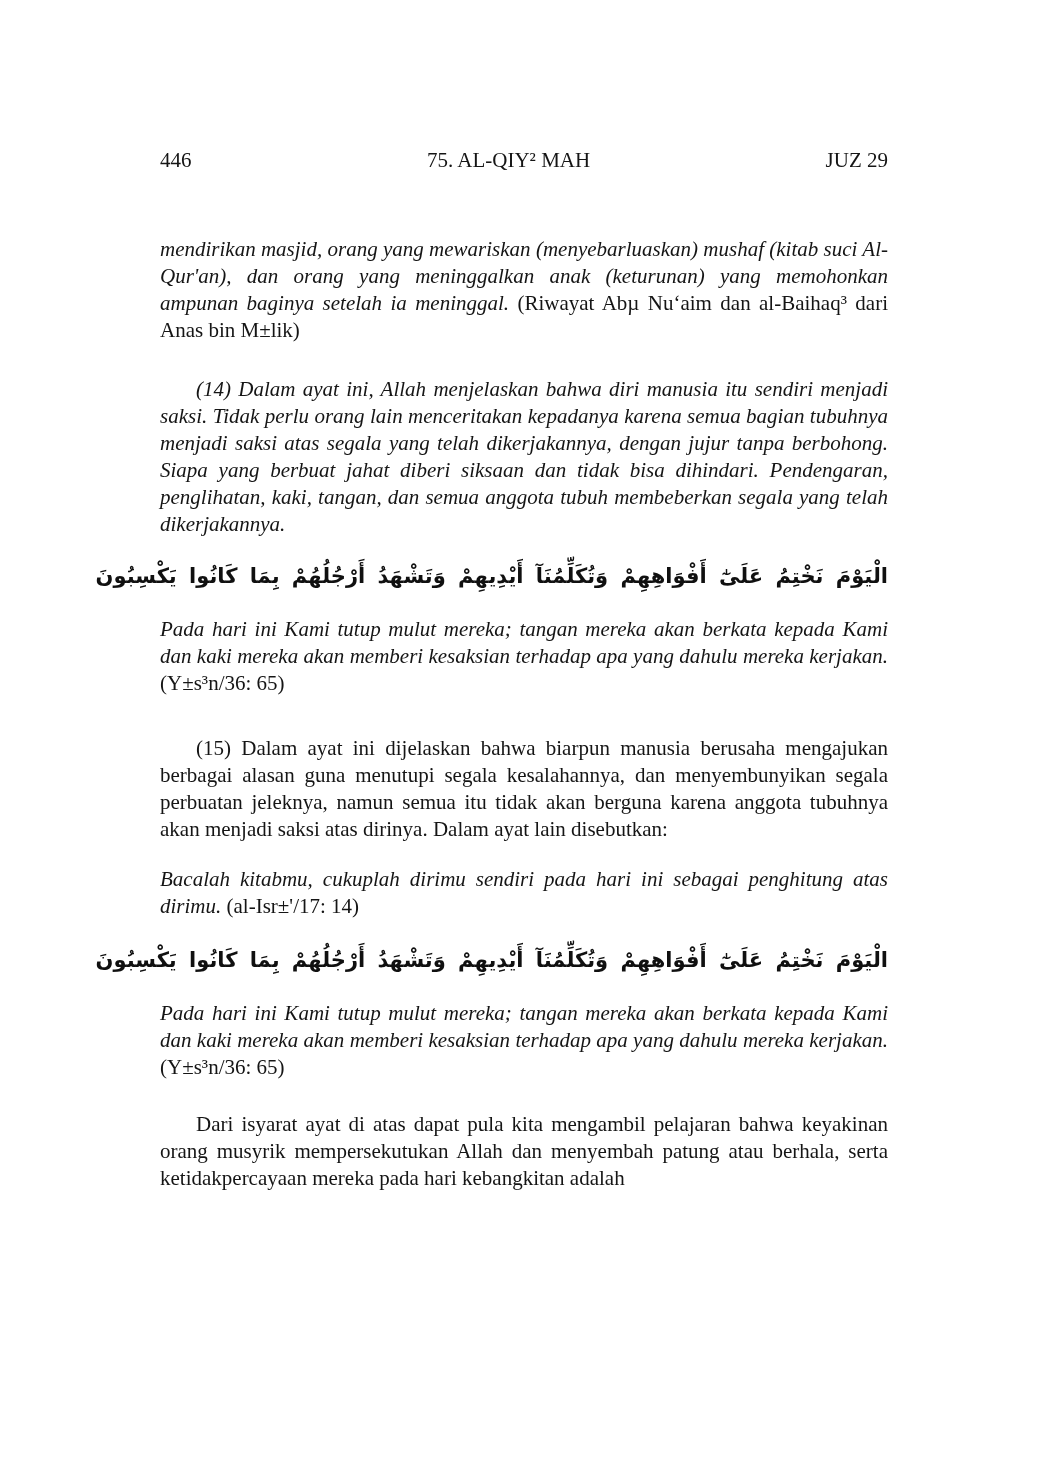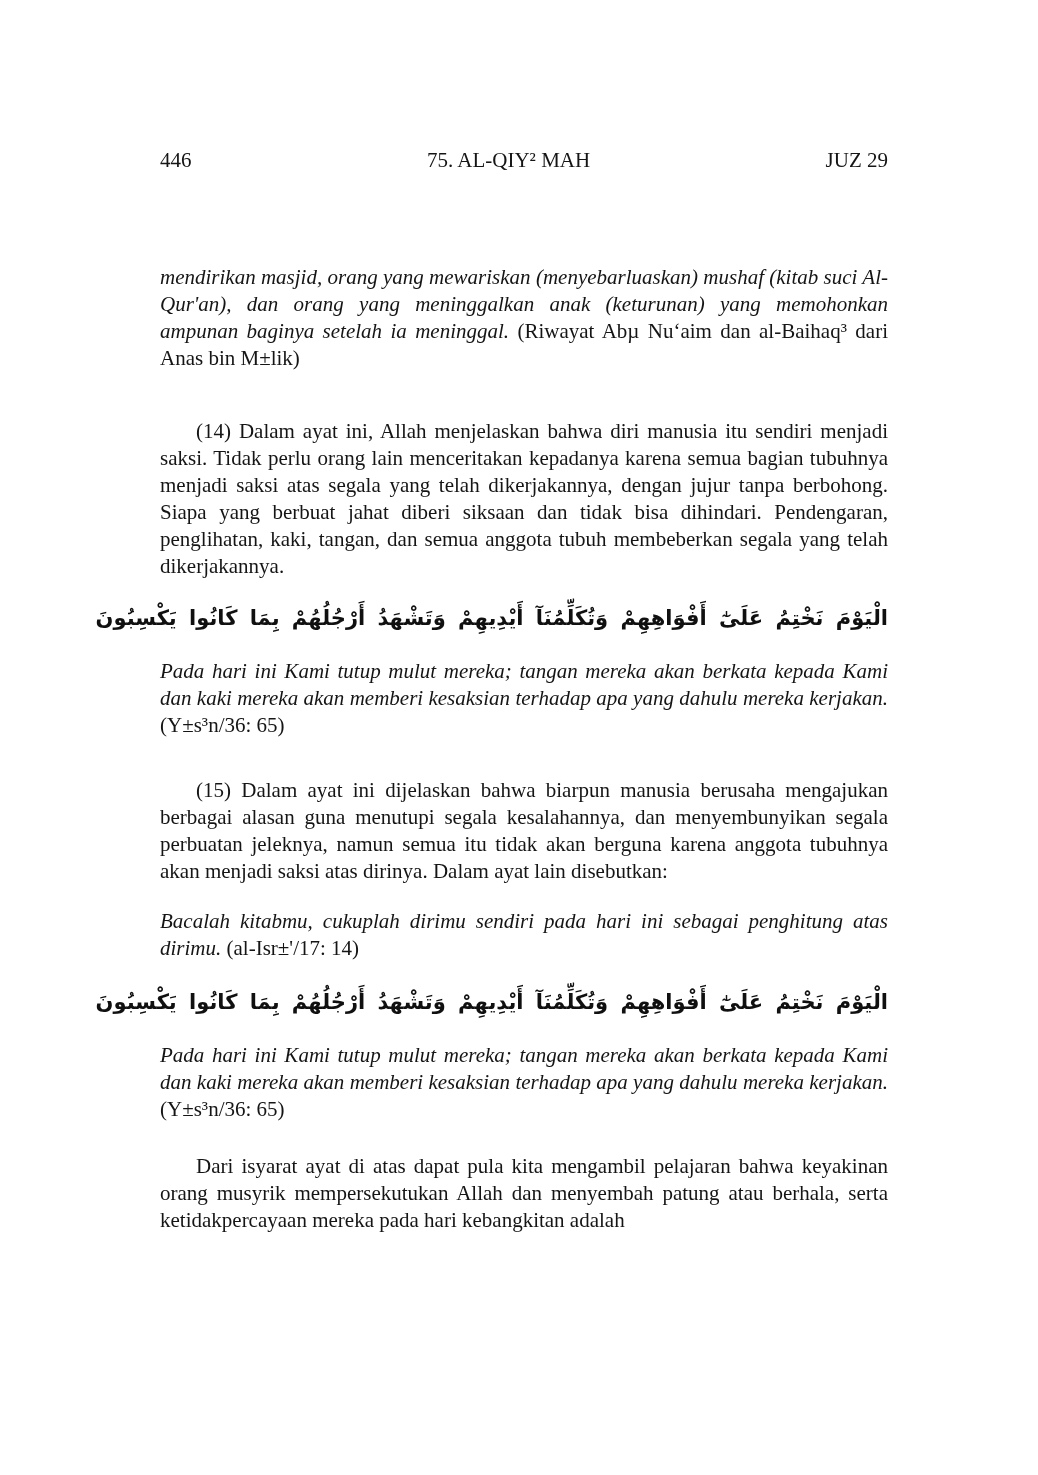--- a/index.html
+++ b/index.html
@@ -16,21 +16,21 @@
     width: 1038px;
     height: 1475px;
     padding: 148px 150px 0 160px;
   }
   .header {
     display: flex;
     justify-content: space-between;
     align-items: center;
     font-size: 21px;
     line-height: 24px;
-    margin-bottom: 92px;
+    margin-bottom: 64px;
   }
   .header .h-center { text-align: center; }
   .header .h-right  { text-align: right; }
   p {
     margin: 0;
     font-size: 21px;
     line-height: 27px;
     text-align: justify;
   }
   .ital { font-style: italic; }
@@ -48,22 +48,22 @@
     line-height: 64px;
     word-spacing: 5px;
     margin: 6px 0 8px 0;
   }
   .arabic-short {
     font-size: 26px;
     line-height: 66px;
     word-spacing: 6px;
     margin: 10px 0 10px 0;
   }
-  .gap-after-p1   { margin-bottom: 46px; }
-  .gap-after-p14  { margin-bottom: 2px; }
+  .gap-after-p1   { margin-bottom: 32px; }
+  .gap-after-p14  { margin-bottom: 2px; font-style: italic; }
   .trans-1        { margin-bottom: 38px; }
   .gap-after-p15  { margin-bottom: 23px; }
   .trans-2        { margin-bottom: 8px; }
   .trans-3        { margin-bottom: 30px; }
 </style>
 </head>
 <body>
 
 <div class="page">
 

